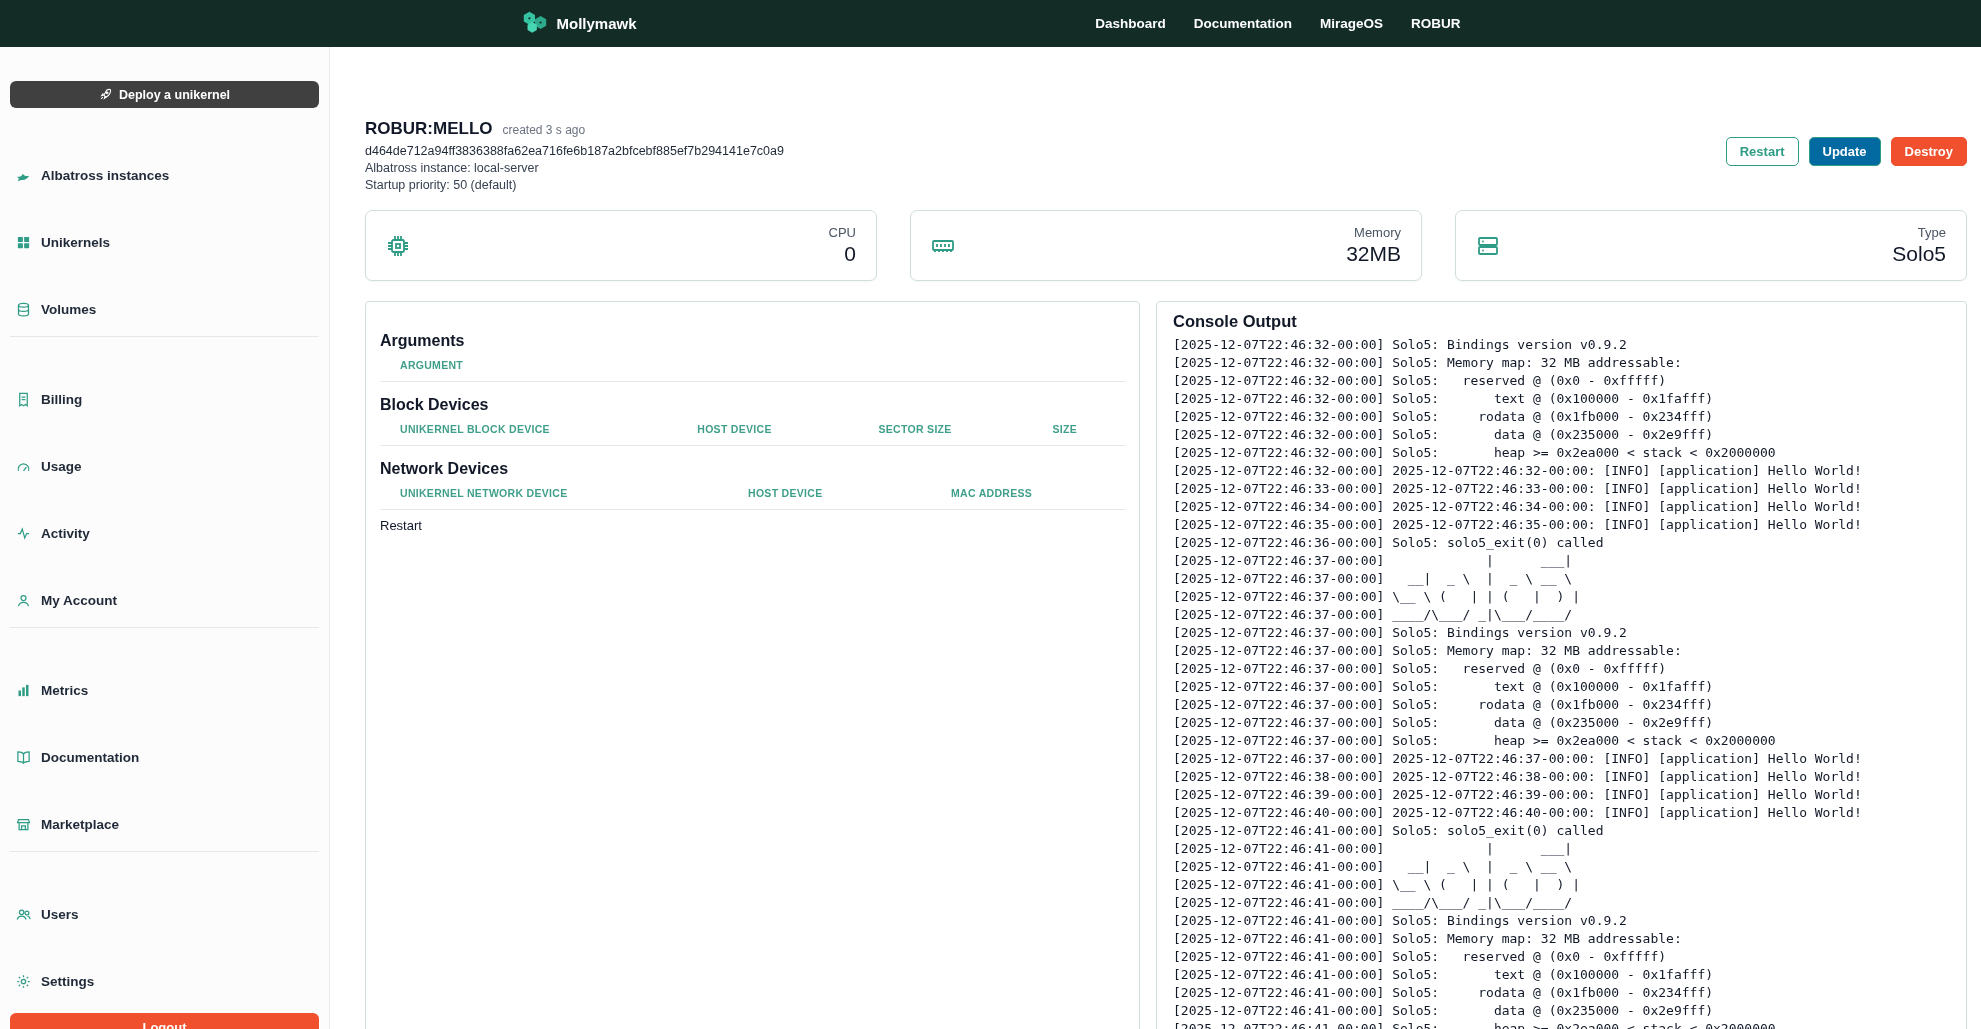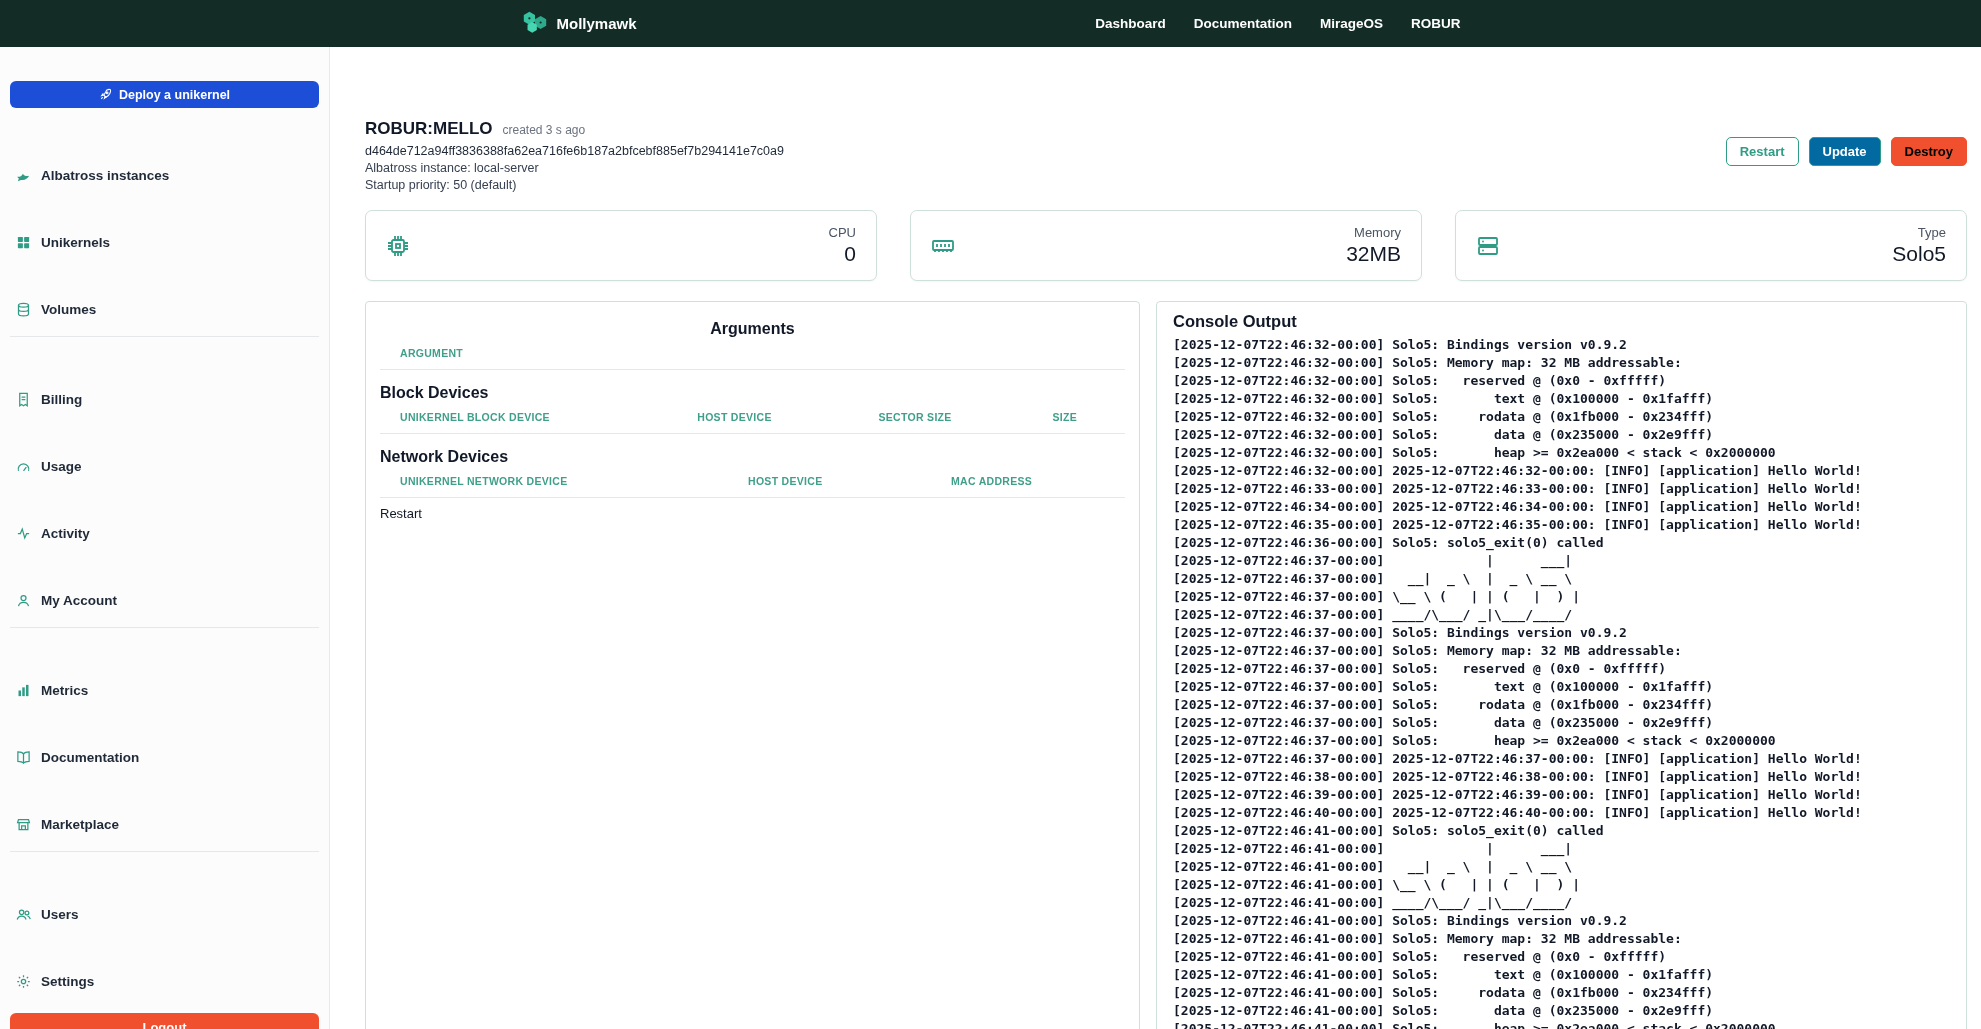--- a/index.html
+++ b/index.html
@@ -13,21 +13,21 @@
   .brand { display:flex; align-items:center; gap:8px; color:#fff; font-weight:700; font-size:15px; cursor:pointer; }
   .nav-links { display:flex; gap:28px; }
   .nav-link { color:#fff; font-size:13.5px; font-weight:600; cursor:pointer; }
 
   
   .layout { display:flex; height:982px; }
   .sidebar { width:330px; flex-shrink:0; background:#fcfcfc; border-right:1px solid #e8eae9; padding:34px 10px 0; }
   .main { flex:1; padding:72px 14px 0 35px; overflow:hidden; }
 
   
-  .deploy-btn { width:100%; height:27px; background:#1d4ed8; color:#fff; border:none; border-radius:6px;
+  .deploy-btn { width:100%; height:27px; background:#404040; color:#fff; border:none; border-radius:6px;
                 display:flex; align-items:center; justify-content:center; gap:7px;
                 font-size:12.5px; font-weight:600; cursor:pointer; font-family:inherit; }
   .deploy-btn svg { width:13px; height:13px; }
   .menu { margin-top:16px; display:flex; flex-direction:column; }
   .menu-item { display:flex; align-items:flex-end; gap:10px; padding:8px 6px; border-radius:4px;
                font-size:13.5px; font-weight:600; color:#1f2937; cursor:pointer;margin-top:36px; }
   .menu-item .icon { color:#2f9c85; width:15px; height:15px; display:inline-flex; }
   .menu-item .icon svg { width:15px; height:15px; }
   .menu-divider { border:none; border-top:1px solid #e5e7eb; margin:11px 0; }
   .logout-btn { width:100%; height:28px; margin-top:16px; background:#f0502e; color:#fff; border:none;
@@ -37,53 +37,53 @@
   .page-header { position:relative; }
   .title-row { display:flex; align-items:baseline; gap:10px; }
   .page-title { font-size:17px; font-weight:800; color:#111827; }
   .created { font-size:12px; color:#6b7280; }
   .meta { font-size:12.5px; color:#374151; margin-top:3px; }
   .meta.hash { margin-top:5px; color:#1f2937; }
   .header-actions { position:absolute; right:0; top:18px; display:flex; gap:10px; }
   .btn { border-radius:5px; font-size:13px; font-weight:600; padding:6px 13px; cursor:pointer; font-family:inherit; }
   .btn-restart { background:#fff; border:1px solid #2f9c85; color:#2f9c85; }
   .btn-update  { background:#0369a1; border:1px solid #2f9c85; color:#fff; }
-  .btn-destroy { background:#f0502e; border:1px solid #f0502e; color:#000000; }
+  .btn-destroy { background:#f0502e; border:1px solid #f0502e; color:#ffffff; }
 
   
   .stats { display:grid; grid-template-columns:1fr 1fr 1fr; gap:33px; margin-top:18px; }
   .stat-card { height:71px; border:1px solid #cfe0da; border-radius:7px; background:#fff;
                padding:12px 20px; display:flex; align-items:center; justify-content:space-between;
                box-shadow:0 1px 2px rgba(0,0,0,0.04); }
   .stat-icon { color:#2f9c85; width:24px; height:24px; display:inline-flex; }
   .stat-icon svg { width:24px; height:24px; }
   .stat-right { text-align:right; }
   .stat-label { font-size:13px; color:#4b5563; }
   .stat-value { font-size:21px; font-weight:500; color:#111827; margin-top:2px; }
 
   
   .columns { display:grid; grid-template-columns:775px 1fr; gap:16px; margin-top:20px; height:760px; align-items:stretch; }
   .panel { border:1px solid #cfe0da; border-radius:4px; background:#fff; padding:10px 14px; overflow:hidden; height:100%; }
 
   
   .section-title { font-size:16px; font-weight:600; color:#111827; margin-top:14px; }
-  .section-title.first { margin-top:8px;text-align:center; }
+  .section-title.first { margin-top:20px; }
   .col-row { margin-top:9px; padding-left:20px; display:grid; }
   .col-row.args { grid-template-columns:100%; }
   .col-row.block { grid-template-columns:41% 25% 24% 10%; }
   .col-row.net { grid-template-columns:48% 28% 24%; }
   .col-head { font-size:10.5px; font-weight:700; color:#3f9f8a; text-transform:uppercase; letter-spacing:0.3px; }
   .rule { border:none; border-top:1px solid #e5e7eb; margin-top:10px; }
   .fail-value { margin-top:8px; font-size:13px; color:#111827; }
 
   
   .console-panel { padding:10px 16px; }
   .console-title { font-size:16.5px; font-weight:700; color:#111827; margin-bottom:5px; }
   .console-lines { font-family:"DejaVu Sans Mono", monospace; font-size:13px; color:#111827; }
-  .console-line { white-space:pre; line-height:18px;font-weight:bold; }
+  .console-line { white-space:pre; line-height:18px; }
 </style>
 </head>
 <body>
 
 <svg width="0" height="0" style="position:absolute" aria-hidden="true">
 <defs>
   <symbol id="i-bird" viewBox="0 0 24 24">
         <path d="M2 14c4 .5 7-1 9-5 1.5 3 5 4.5 10 3.5-2.5 5-8 8-13 6.5L3 21l1.6-4.4C3.6 15.9 2.6 15 2 14z" fill="currentColor"></path>
       </symbol>
   <symbol id="i-grid" viewBox="0 0 24 24">

